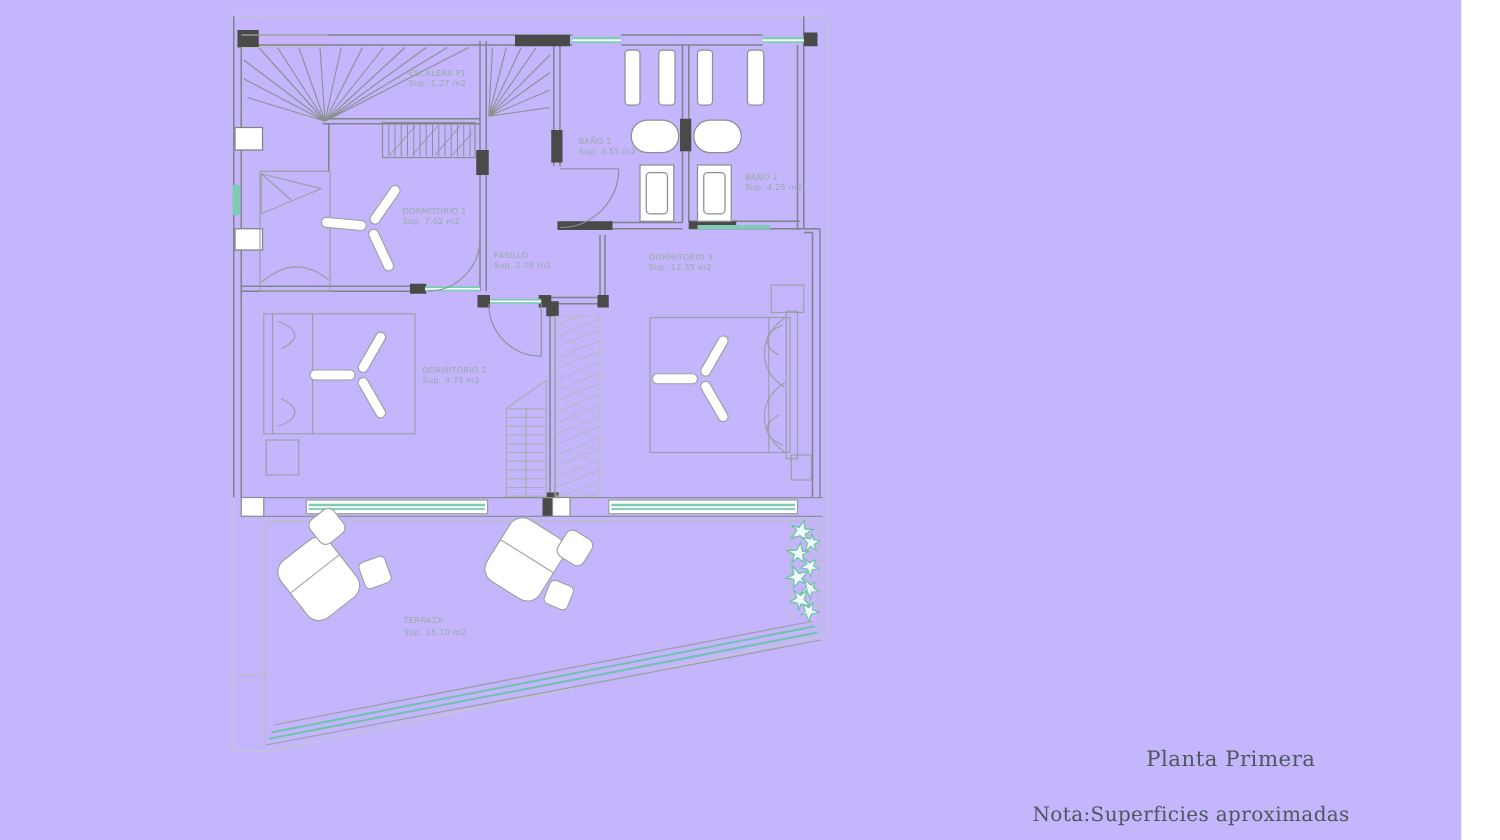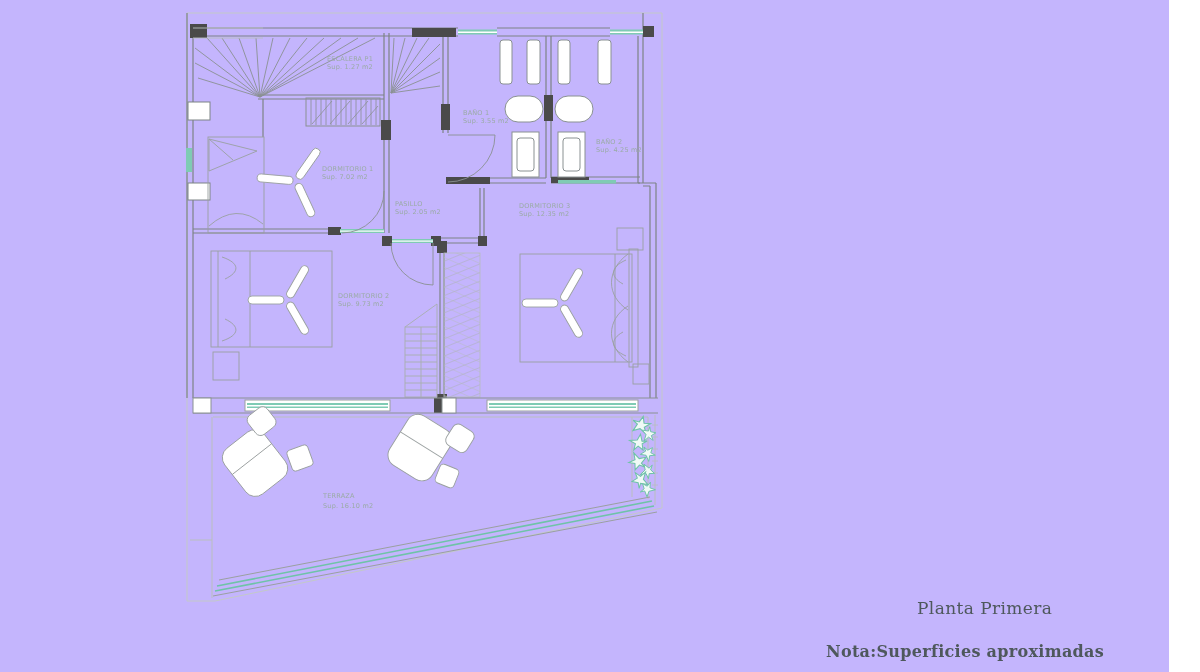--- a/index.html
+++ b/index.html
@@ -2,21 +2,21 @@
 <html><head>
 <meta charset="utf-8">
 <style>
   html,body{margin:0;padding:0;background:#ffffff;}
   #stage{position:relative;width:1169px;height:672px;background:#c4b5fd;overflow:hidden;
          font-family:"Liberation Sans",sans-serif;}
   #plan-svg{position:absolute;left:0;top:0;}
   .room-label{font-family:"DejaVu Sans",sans-serif;font-size:6.5px;fill:#9aaba5;letter-spacing:.2px;}
   .footer-text{position:absolute;font-family:"DejaVu Serif","Liberation Serif",serif;color:#4e585c;}
   #plan-title{left:917px;top:598px;font-size:17px;font-weight:400;letter-spacing:.4px;}
-  #plan-note{left:826px;top:642px;font-size:16px;font-weight:700;letter-spacing:.3px;}
+  #plan-note{left:826px;top:642px;font-size:16px;font-weight:400;letter-spacing:.3px;}
 </style>
 </head>
 <body>
 
 <div id="stage">
 
 <svg id="plan-svg" width="1200" height="672" viewBox="0 0 1200 672">
   <defs>
     <pattern id="hb1" width="8" height="8" patternUnits="userSpaceOnUse" patternTransform="rotate(68)">
       <line x1="0" y1="0" x2="0" y2="8" stroke="#a8afae" stroke-width="0.9"></line>

